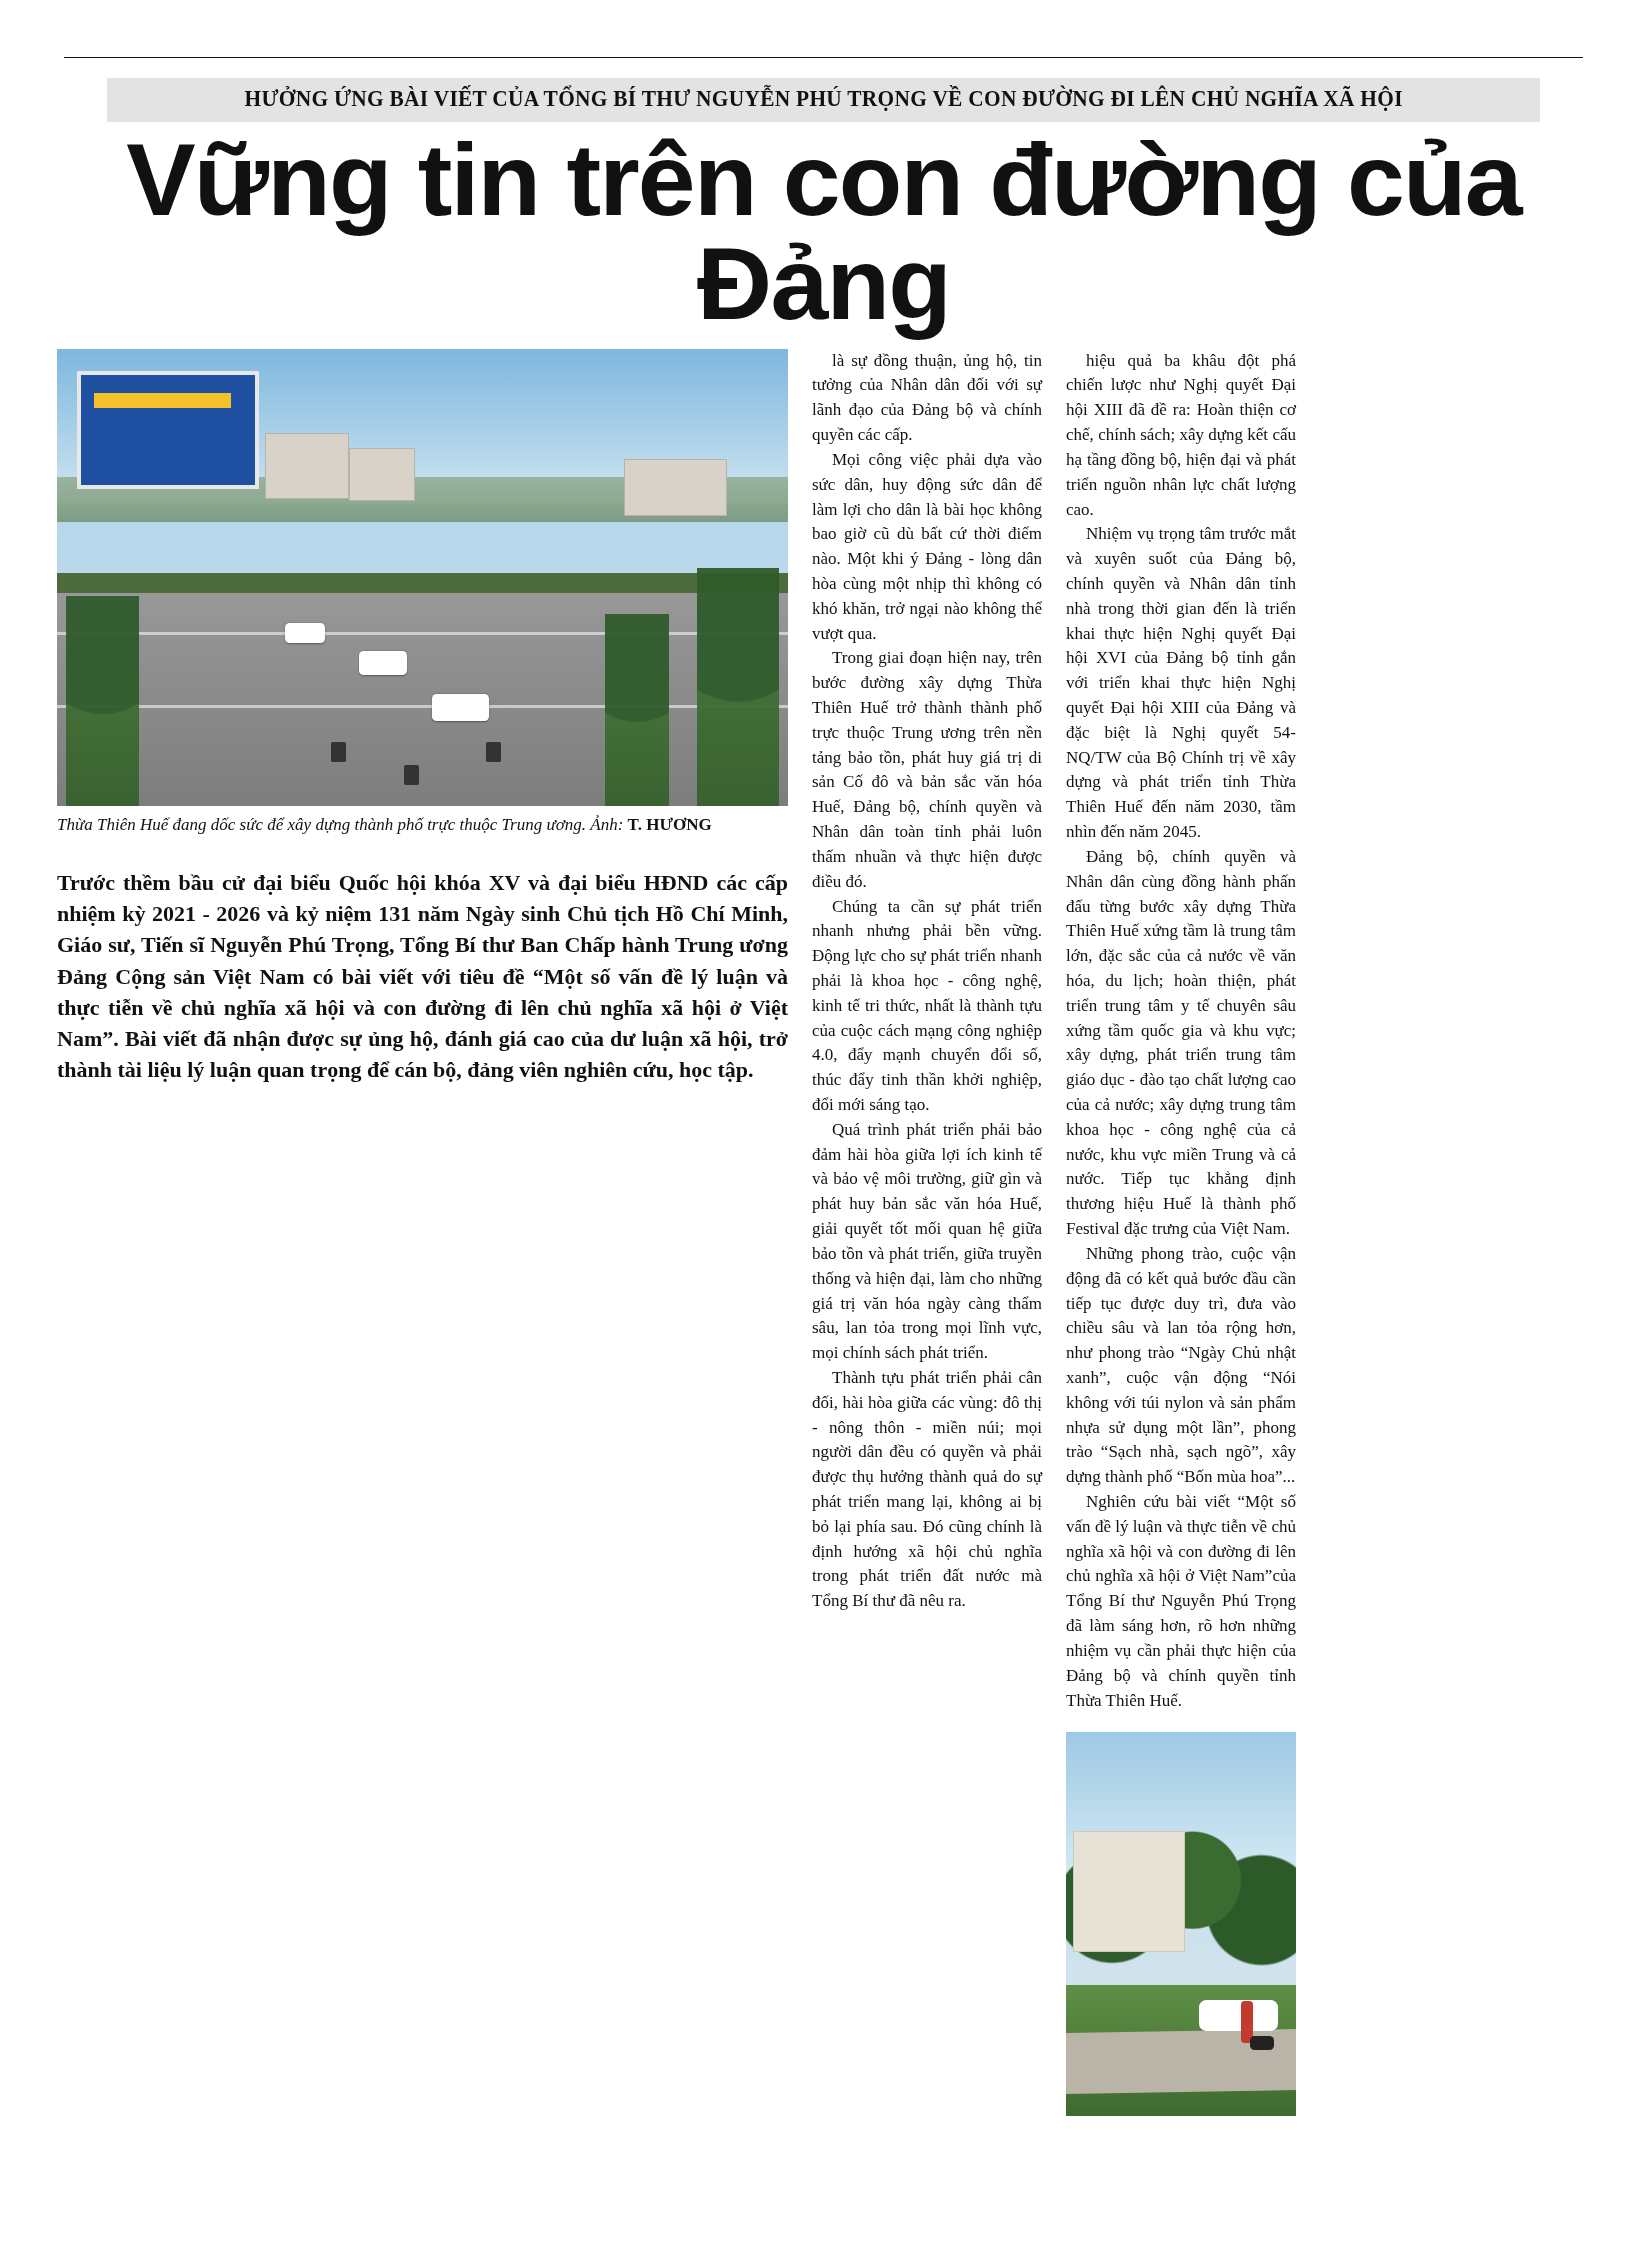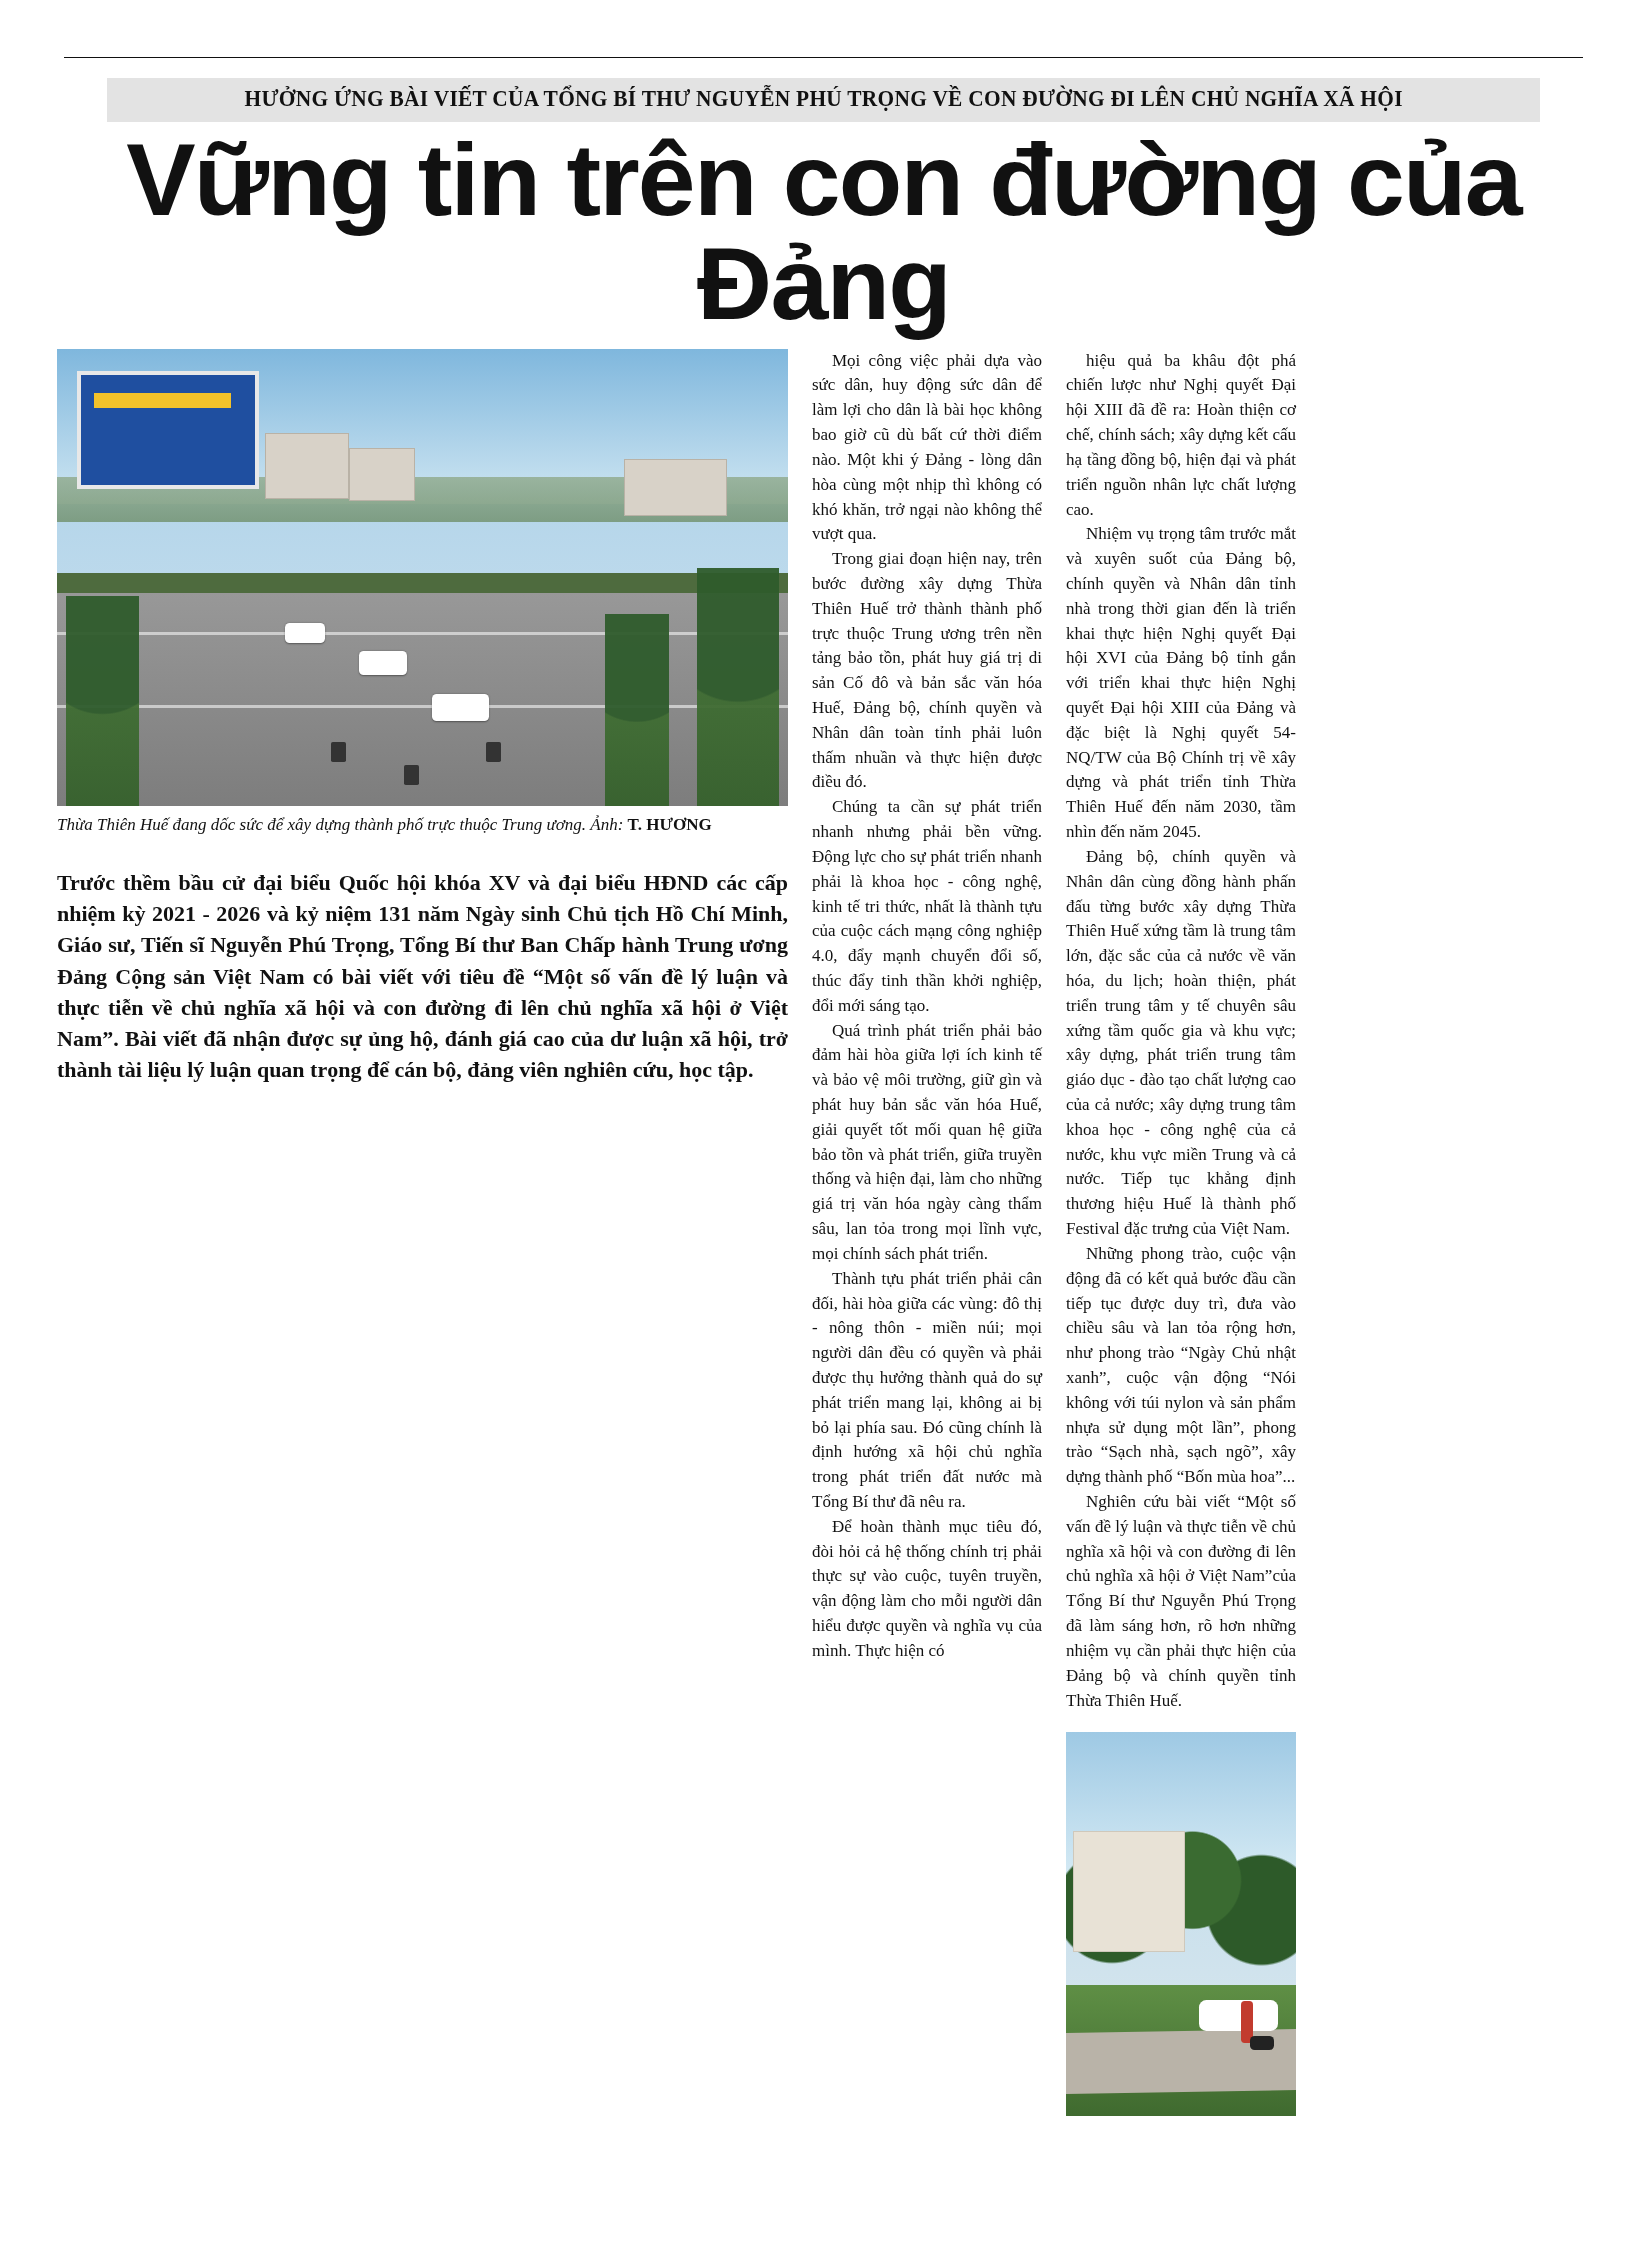--- a/index.html
+++ b/index.html
@@ -217,26 +217,26 @@
       </div>
       <div class="caption">
         <span>Thừa Thiên Huế đang dốc sức để xây dựng thành phố trực thuộc Trung ương. Ảnh:</span>
         <b>T. HƯƠNG</b>
       </div>
       <div class="lead">Trước thềm bầu cử đại biểu Quốc hội khóa XV và đại biểu HĐND các cấp nhiệm kỳ 2021 - 2026 và kỷ niệm 131 năm Ngày sinh Chủ tịch Hồ Chí Minh, Giáo sư, Tiến sĩ Nguyễn Phú Trọng, Tổng Bí thư Ban Chấp hành Trung ương Đảng Cộng sản Việt Nam có bài viết với tiêu đề “Một số vấn đề lý luận và thực tiễn về chủ nghĩa xã hội và con đường đi lên chủ nghĩa xã hội ở Việt Nam”. Bài viết đã nhận được sự ủng hộ, đánh giá cao của dư luận xã hội, trở thành tài liệu lý luận quan trọng để cán bộ, đảng viên nghiên cứu, học tập.</div>
     </div>
 
     <div class="rightcol">
       <div class="col">
+        <p class="first">là sự đồng thuận, ủng hộ, tin tưởng của Nhân dân đối với sự lãnh đạo của Đảng bộ và chính quyền các cấp.</p>
         <p>Mọi công việc phải dựa vào sức dân, huy động sức dân để làm lợi cho dân là bài học không bao giờ cũ dù bất cứ thời điểm nào. Một khi ý Đảng - lòng dân hòa cùng một nhịp thì không có khó khăn, trở ngại nào không thể vượt qua.</p>
         <p>Trong giai đoạn hiện nay, trên bước đường xây dựng Thừa Thiên Huế trở thành thành phố trực thuộc Trung ương trên nền tảng bảo tồn, phát huy giá trị di sản Cố đô và bản sắc văn hóa Huế, Đảng bộ, chính quyền và Nhân dân toàn tỉnh phải luôn thấm nhuần và thực hiện được điều đó.</p>
         <p>Chúng ta cần sự phát triển nhanh nhưng phải bền vững. Động lực cho sự phát triển nhanh phải là khoa học - công nghệ, kinh tế tri thức, nhất là thành tựu của cuộc cách mạng công nghiệp 4.0, đẩy mạnh chuyển đổi số, thúc đẩy tinh thần khởi nghiệp, đổi mới sáng tạo.</p>
         <p>Quá trình phát triển phải bảo đảm hài hòa giữa lợi ích kinh tế và bảo vệ môi trường, giữ gìn và phát huy bản sắc văn hóa Huế, giải quyết tốt mối quan hệ giữa bảo tồn và phát triển, giữa truyền thống và hiện đại, làm cho những giá trị văn hóa ngày càng thẩm sâu, lan tỏa trong mọi lĩnh vực, mọi chính sách phát triển.</p>
         <p>Thành tựu phát triển phải cân đối, hài hòa giữa các vùng: đô thị - nông thôn - miền núi; mọi người dân đều có quyền và phải được thụ hưởng thành quả do sự phát triển mang lại, không ai bị bỏ lại phía sau. Đó cũng chính là định hướng xã hội chủ nghĩa trong phát triển đất nước mà Tổng Bí thư đã nêu ra.</p>
-        <p>Để hoàn thành mục tiêu đó, đòi hỏi cả hệ thống chính trị phải thực sự vào cuộc, tuyên truyền, vận động làm cho mỗi người dân hiểu được quyền và nghĩa vụ của mình. Thực hiện có</p>
       </div>
       <div class="col">
         <p class="first">hiệu quả ba khâu đột phá chiến lược như Nghị quyết Đại hội XIII đã đề ra: Hoàn thiện cơ chế, chính sách; xây dựng kết cấu hạ tầng đồng bộ, hiện đại và phát triển nguồn nhân lực chất lượng cao.</p>
         <p>Nhiệm vụ trọng tâm trước mắt và xuyên suốt của Đảng bộ, chính quyền và Nhân dân tỉnh nhà trong thời gian đến là triển khai thực hiện Nghị quyết Đại hội XVI của Đảng bộ tỉnh gắn với triển khai thực hiện Nghị quyết Đại hội XIII của Đảng và đặc biệt là Nghị quyết 54-NQ/TW của Bộ Chính trị về xây dựng và phát triển tỉnh Thừa Thiên Huế đến năm 2030, tầm nhìn đến năm 2045.</p>
         <p>Đảng bộ, chính quyền và Nhân dân cùng đồng hành phấn đấu từng bước xây dựng Thừa Thiên Huế xứng tầm là trung tâm lớn, đặc sắc của cả nước về văn hóa, du lịch; hoàn thiện, phát triển trung tâm y tế chuyên sâu xứng tầm quốc gia và khu vực; xây dựng, phát triển trung tâm giáo dục - đào tạo chất lượng cao của cả nước; xây dựng trung tâm khoa học - công nghệ của cả nước, khu vực miền Trung và cả nước. Tiếp tục khẳng định thương hiệu Huế là thành phố Festival đặc trưng của Việt Nam.</p>
         <p>Những phong trào, cuộc vận động đã có kết quả bước đầu cần tiếp tục được duy trì, đưa vào chiều sâu và lan tỏa rộng hơn, như phong trào “Ngày Chủ nhật xanh”, cuộc vận động “Nói không với túi nylon và sản phẩm nhựa sử dụng một lần”, phong trào “Sạch nhà, sạch ngõ”, xây dựng thành phố “Bốn mùa hoa”...</p>
         <p>Nghiên cứu bài viết “Một số vấn đề lý luận và thực tiễn về chủ nghĩa xã hội và con đường đi lên chủ nghĩa xã hội ở Việt Nam”của Tổng Bí thư Nguyễn Phú Trọng đã làm sáng hơn, rõ hơn những nhiệm vụ cần phải thực hiện của Đảng bộ và chính quyền tỉnh Thừa Thiên Huế.</p>
         <div class="photo-bottom">
           <div class="pb-sky"></div>
           <div class="pb-trees"></div>

